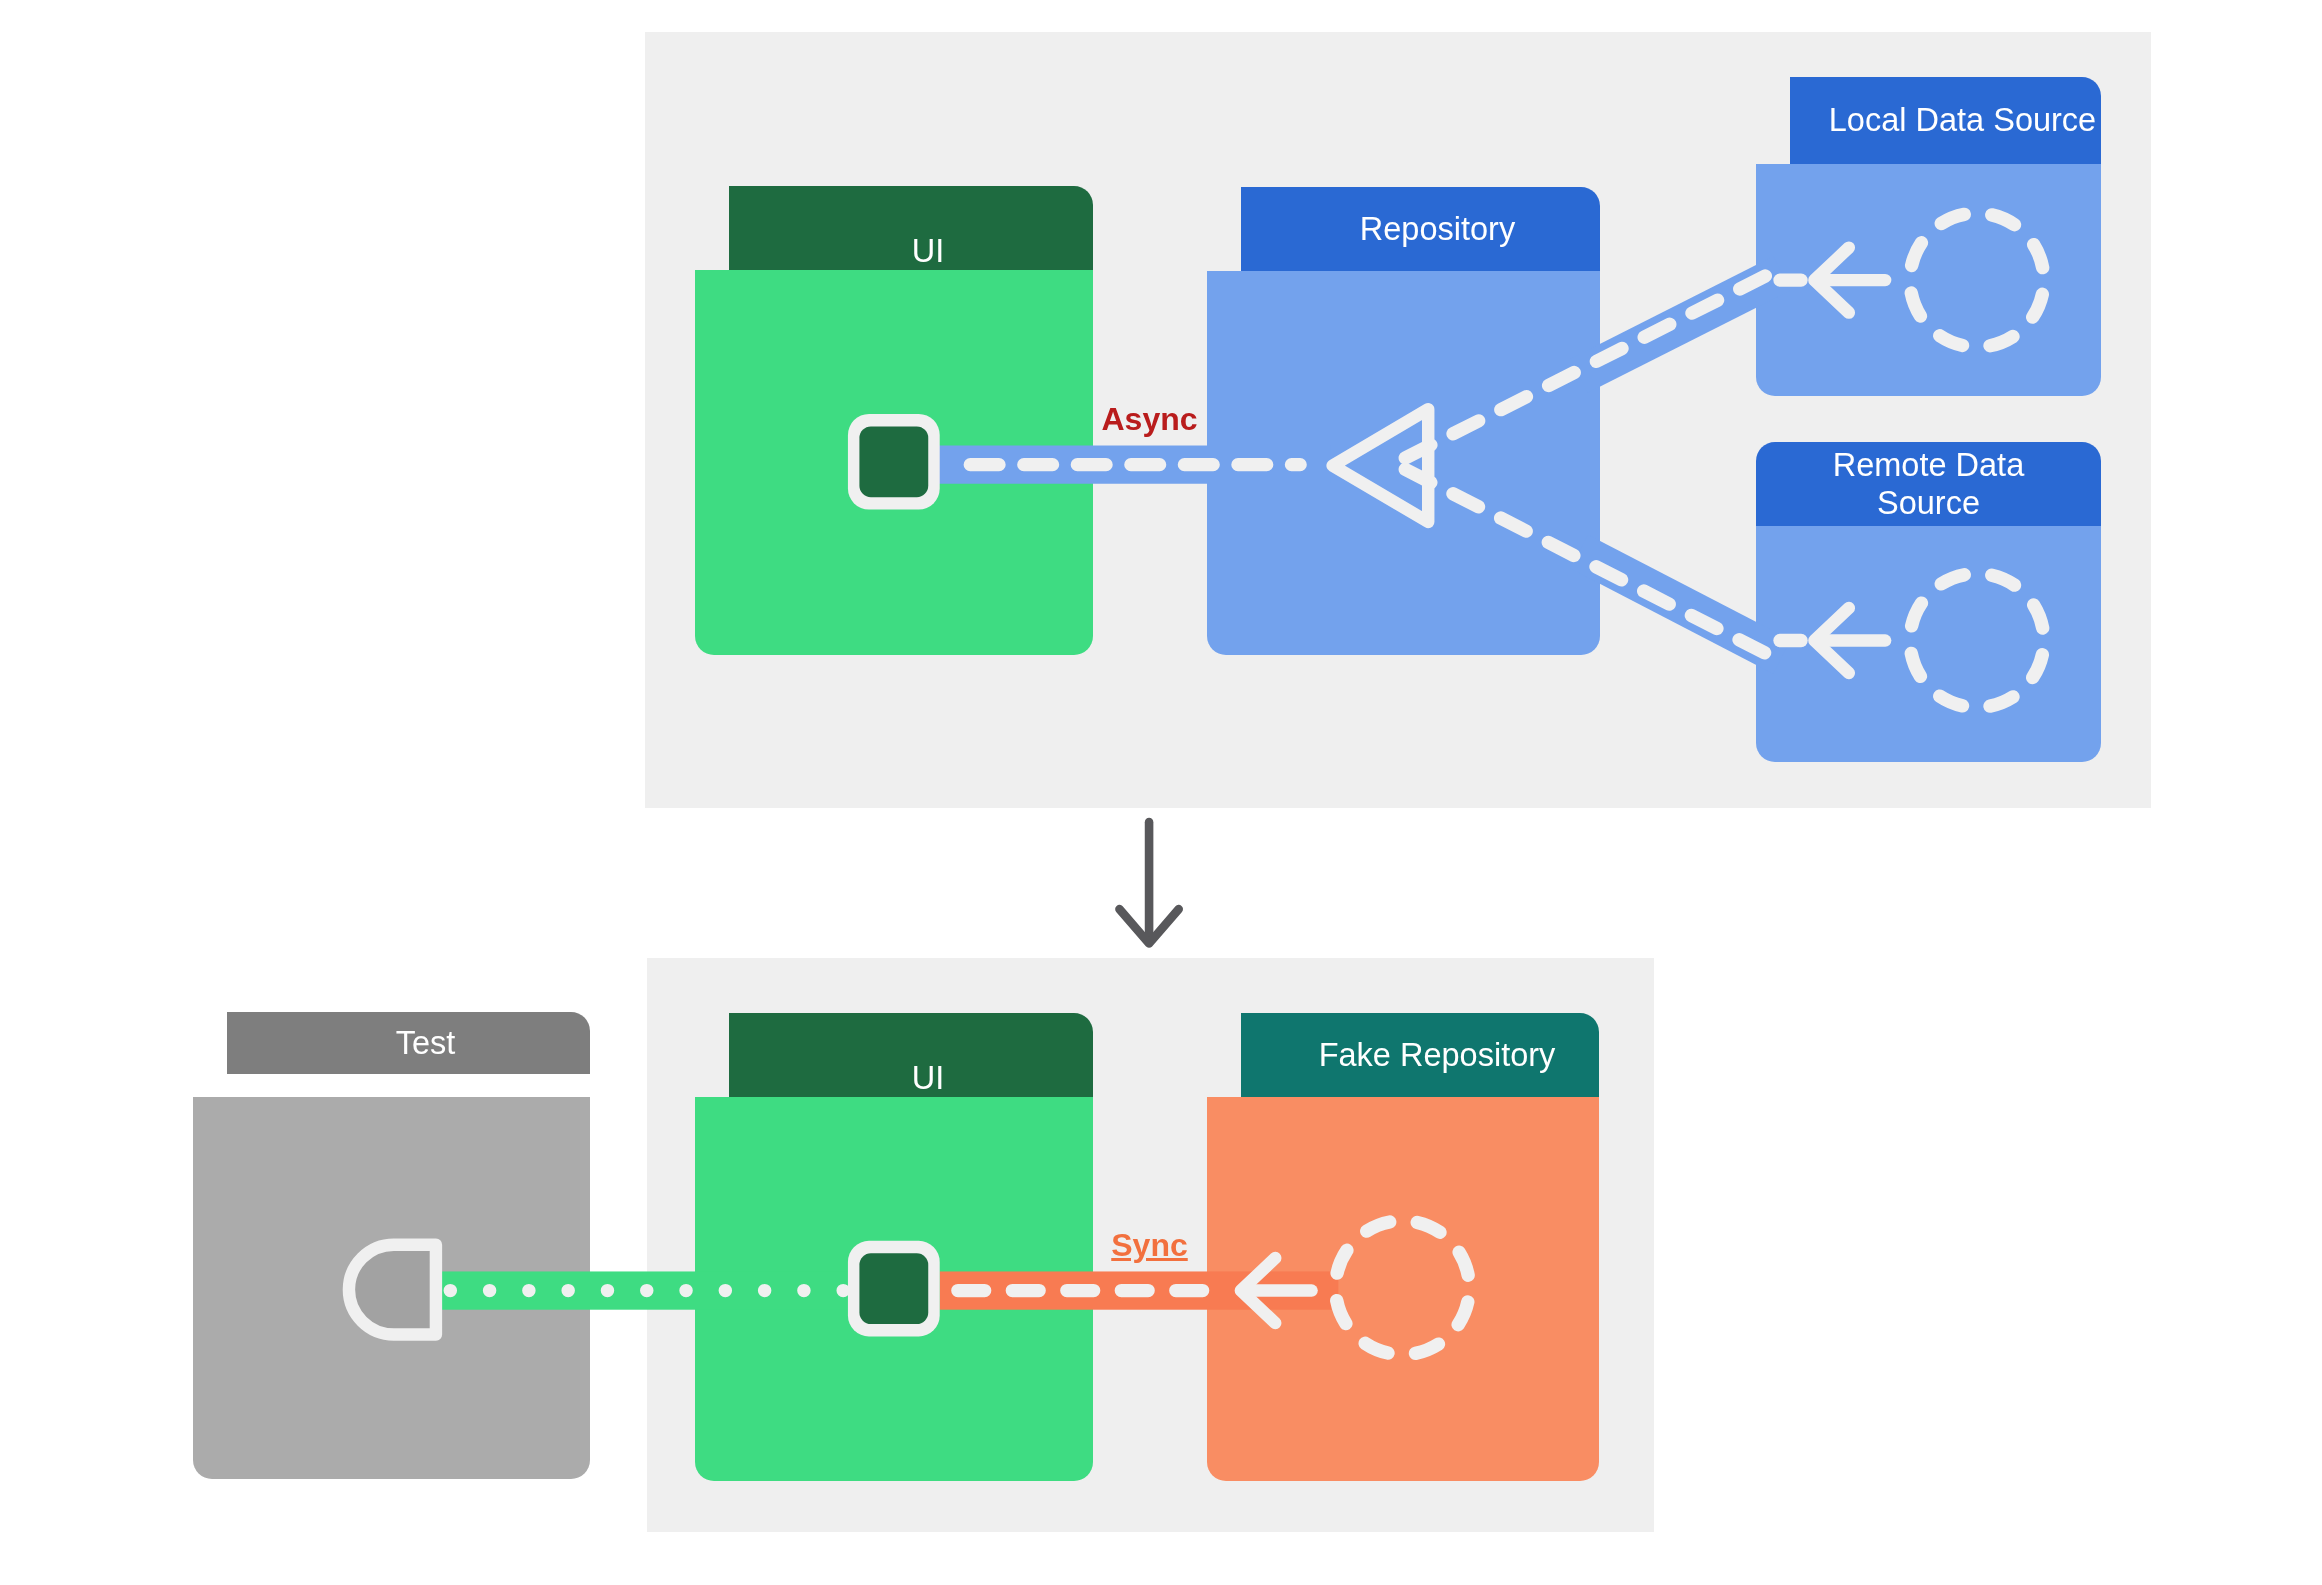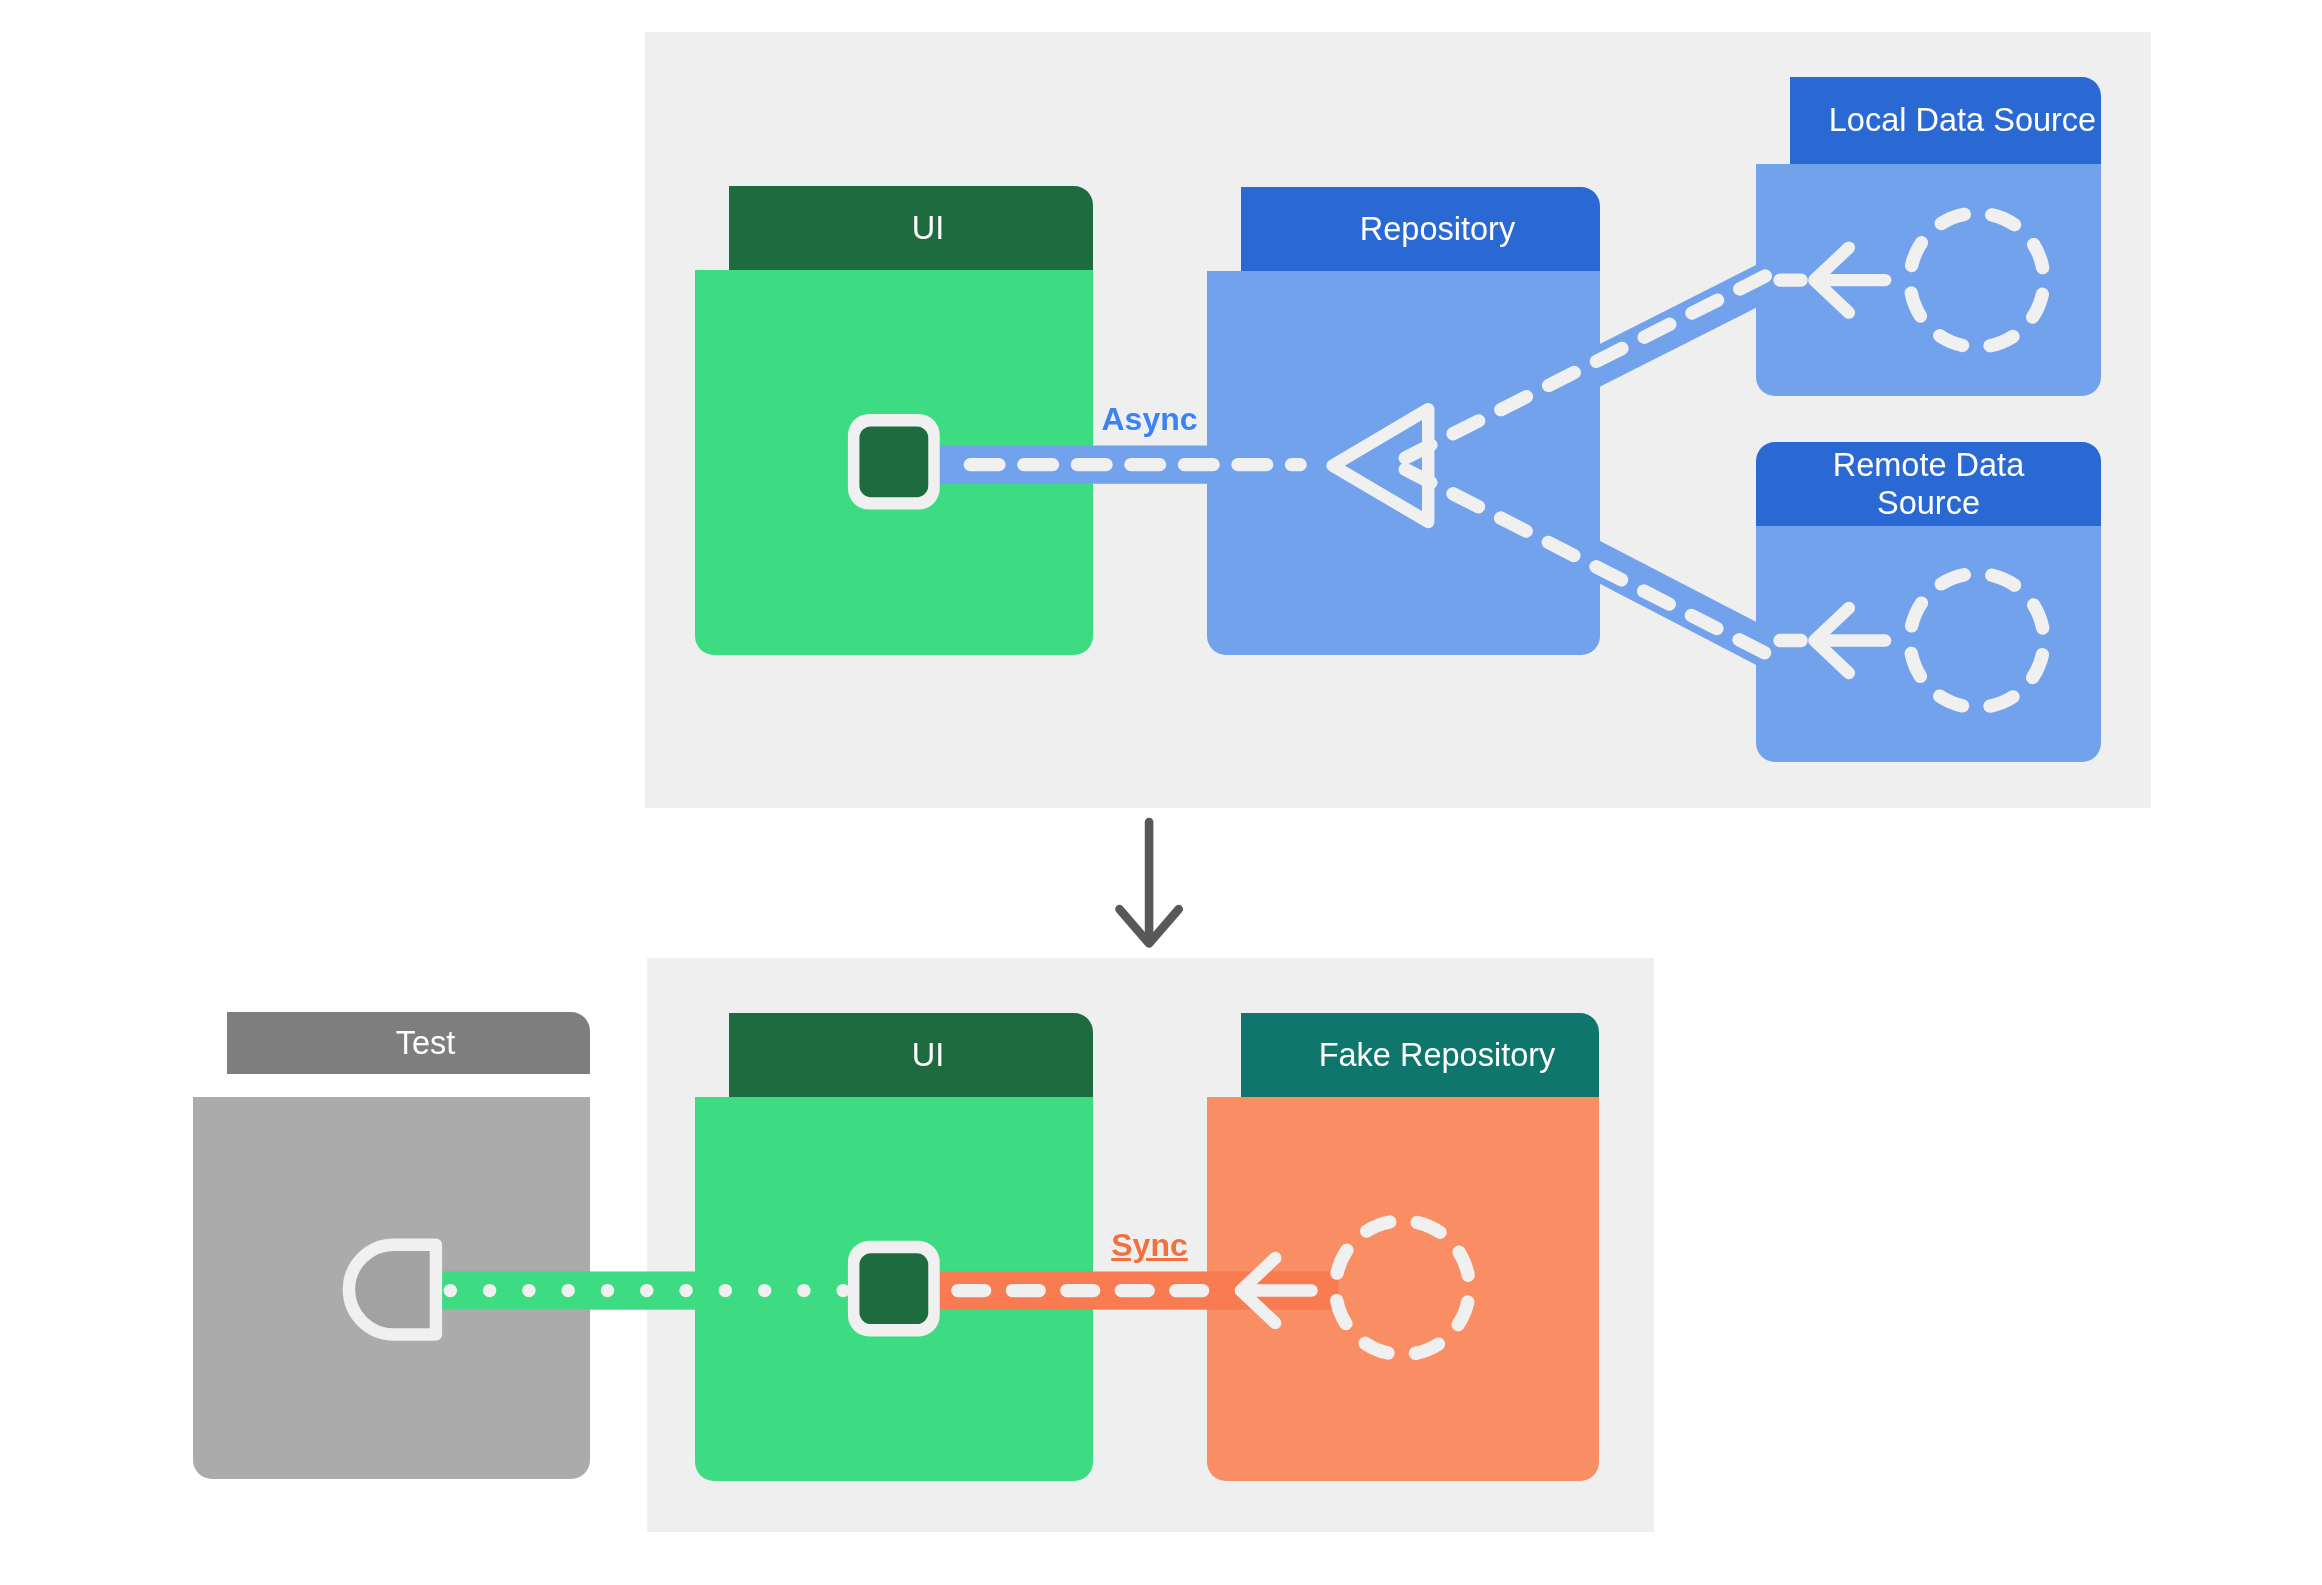--- a/index.html
+++ b/index.html
@@ -15,34 +15,34 @@
   .box .hdr{
     position:absolute;left:0;top:0;width:100%;
     display:flex;align-items:center;justify-content:center;
     color:#ffffff;font-size:32.5px;line-height:1.18;text-align:center;
     box-sizing:border-box;padding:0 27px;
   }
   .one-line .hdr{white-space:nowrap;margin-left:34px;}
   .wrap-line .hdr span{display:block;max-width:289px;}
   .box .body{position:absolute;left:0;width:100%;}
   
-  .green .hdr{background:#1E6B40;}
+  .green .hdr{background:#1E6B40;align-items:flex-end;}
   .green .body{background:#3EDC82;}
   .blue .hdr{background:#2A69D3;}
   .blue .body{background:#73A2ED;}
   .orange .hdr{background:#0f766e;}
   .orange .body{background:#F98D63;}
   .gray .hdr{background:#7E7E7E;}
   .gray .body{background:#ABABAB;}
 
   .conn-label{
     position:absolute;width:153px;text-align:center;
     font-size:32px;font-weight:bold;
   }
-  #async-label{left:1073px;top:401px;color:#3b82f6;}
+  #async-label{left:1073px;top:401px;color:#b91c1c;}
   #sync-label{left:1073px;top:1227px;color:#F2703E;text-decoration:underline;}
 
   #overlay{position:absolute;left:0;top:0;z-index:5;pointer-events:none;}
 </style>
 </head>
 <body>
 
 <div id="stage">
 
   <div class="panel" style="left:645px;top:32px;width:1506px;height:776px;"></div>

